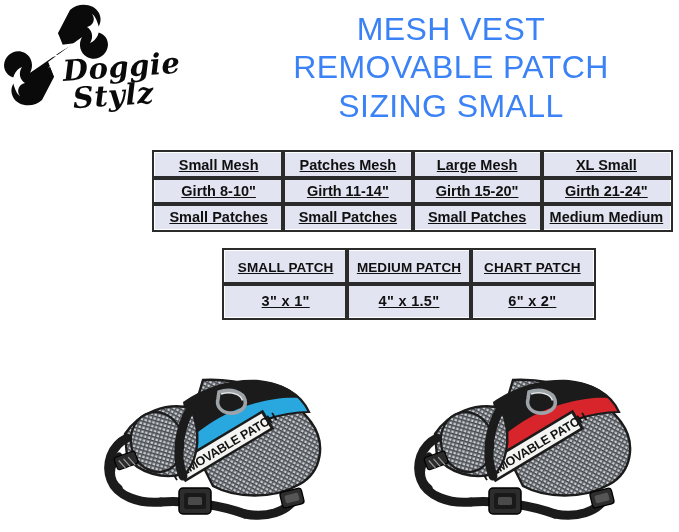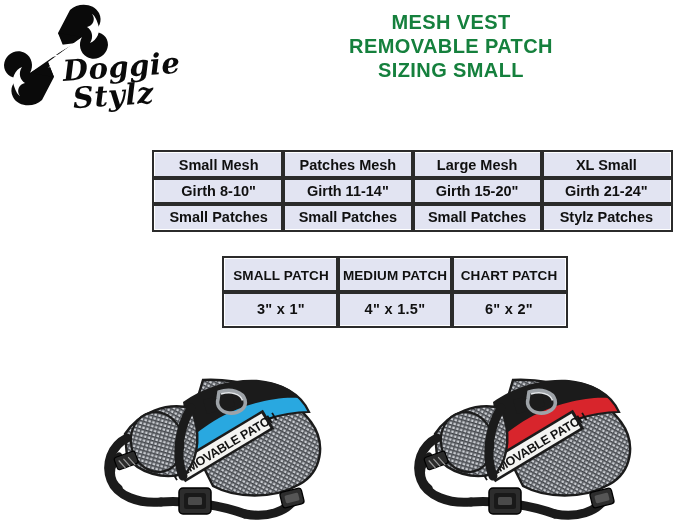--- a/index.html
+++ b/index.html
@@ -53,65 +53,65 @@
   
   .title-block {
     position: absolute;
     left: 228px;
     top: 10px;
     width: 446px;
     text-align: center;
   }
   .title-line {
     font-family: "Liberation Sans", sans-serif;
-    font-weight: bold;
-    font-size: 20px;
+    font-weight: normal;
+    font-size: 32px;
     letter-spacing: 0.4px;
-    color: #15803d;
+    color: #3b82f6;
     line-height: 1.20;
     white-space: nowrap;
   }
 
   
   .tbl {
     position: absolute;
     border-collapse: separate;
     border-spacing: 0;
     background: #2f2f2f;
   }
   .tbl td {
     background: #e2e4f2;
     border: 1px solid #ffffff;
     outline: 2px solid #2b2b2b;
     text-align: center;
     vertical-align: middle;
     color: #101010;
     font-family: "Liberation Sans", sans-serif;
     white-space: nowrap;
+    text-decoration: underline;
   }
 
   #mesh-table {
     left: 152px;
     top: 150px;
     width: 521px;
     padding: 2px;
   }
   #mesh-table td {
     height: 22px;
     font-size: 14.5px;
     font-weight: 600;
     width: 25%;
   }
 
   #patch-table {
     left: 222px;
     top: 248px;
-    width: 346px;
+    width: 374px;
     padding: 2px;
-    margin-top: 8px;
   }
   #patch-table td {
     height: 30px;
     font-size: 13.5px;
     font-weight: 700;
     width: 33.3333%;
     letter-spacing: 0.1px;
   }
   #patch-table td.dim {
     font-weight: 600;
@@ -172,21 +172,21 @@
       <tr>
         <td>Girth 8-10"</td>
         <td>Girth 11-14"</td>
         <td>Girth 15-20"</td>
         <td>Girth 21-24"</td>
       </tr>
       <tr>
         <td>Small Patches</td>
         <td>Small Patches</td>
         <td>Small Patches</td>
-        <td>Stylz Patches</td>
+        <td>Medium Medium</td>
       </tr>
     </tbody>
   </table>
 
   <table class="tbl" id="patch-table">
     <tbody>
       <tr>
         <td>SMALL PATCH</td>
         <td>MEDIUM PATCH</td>
         <td>CHART PATCH</td>

